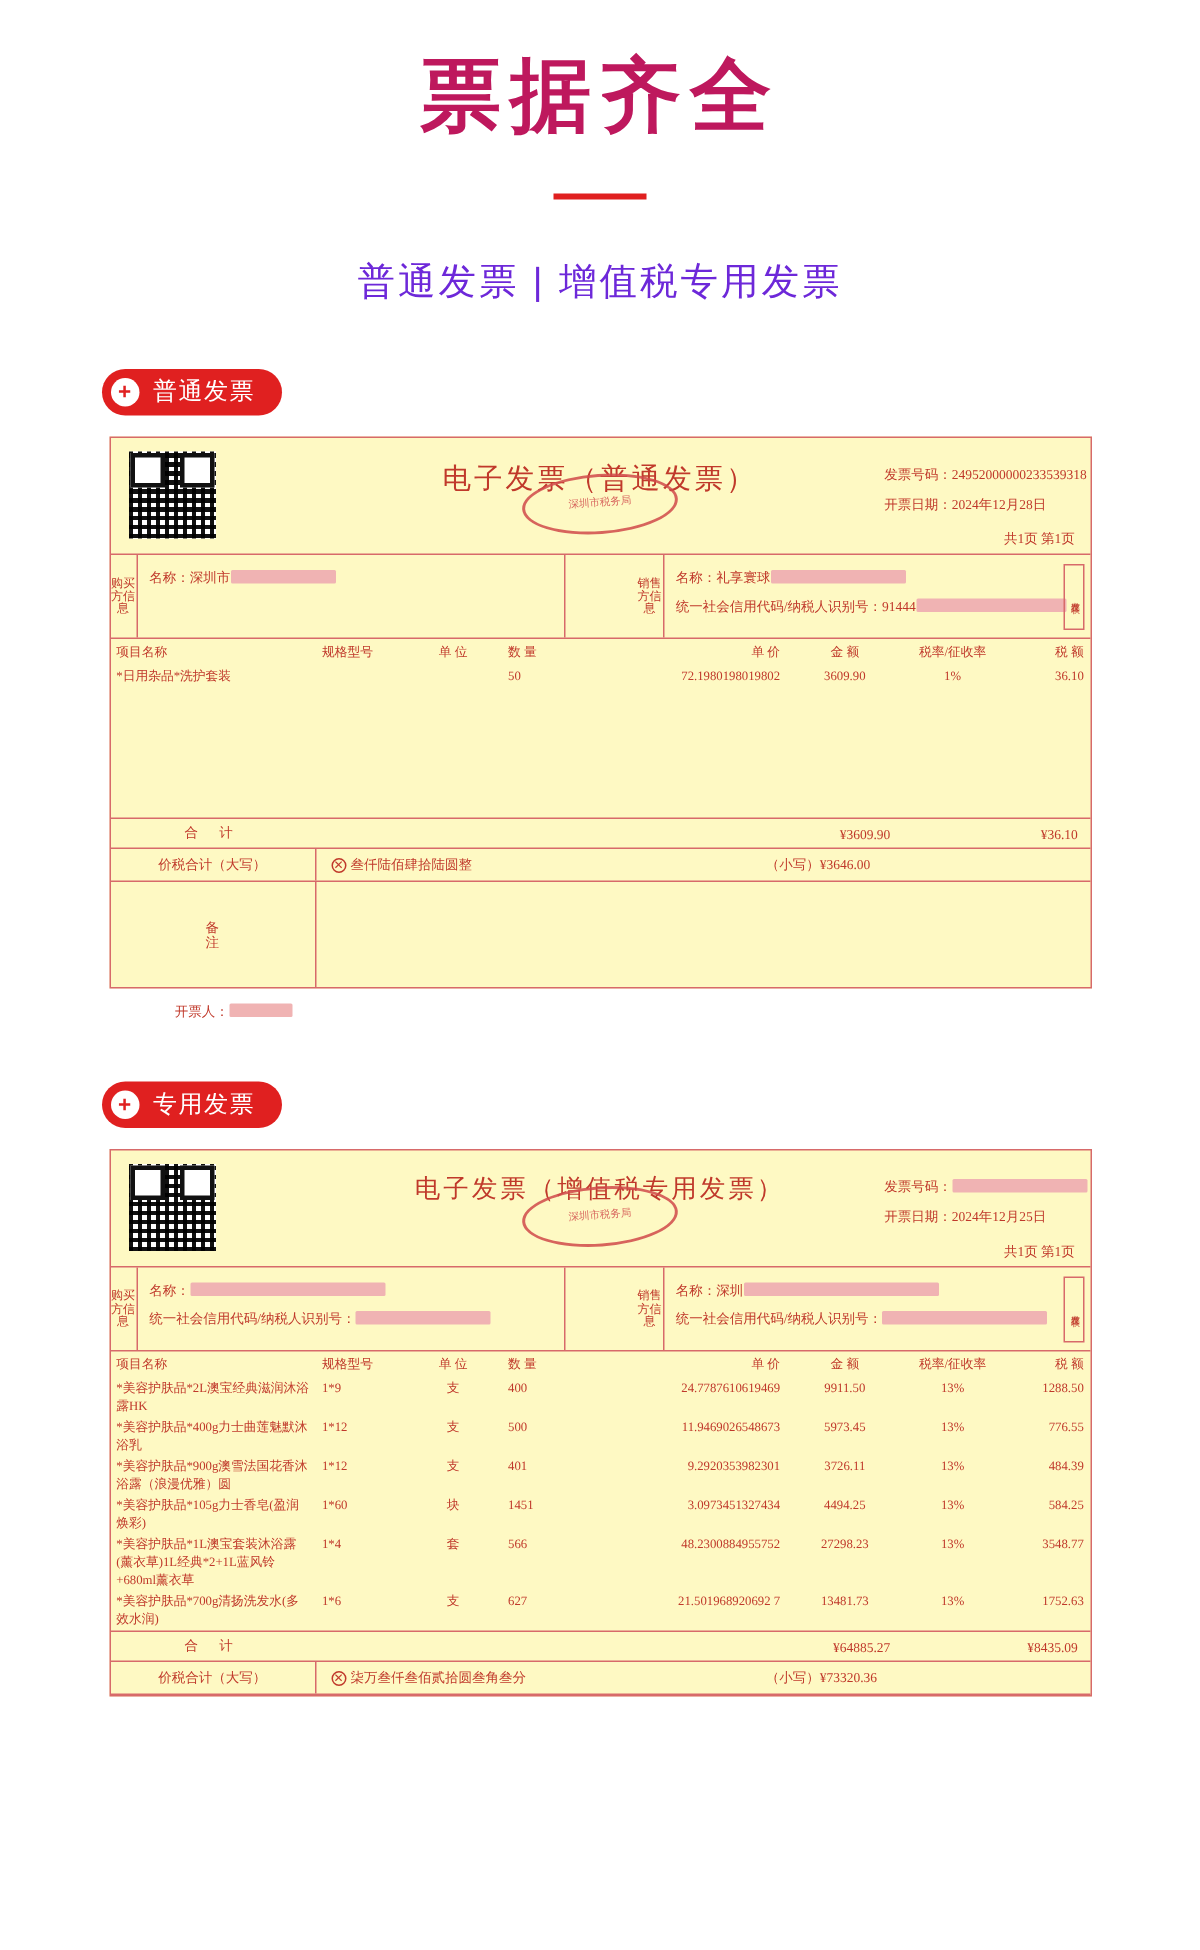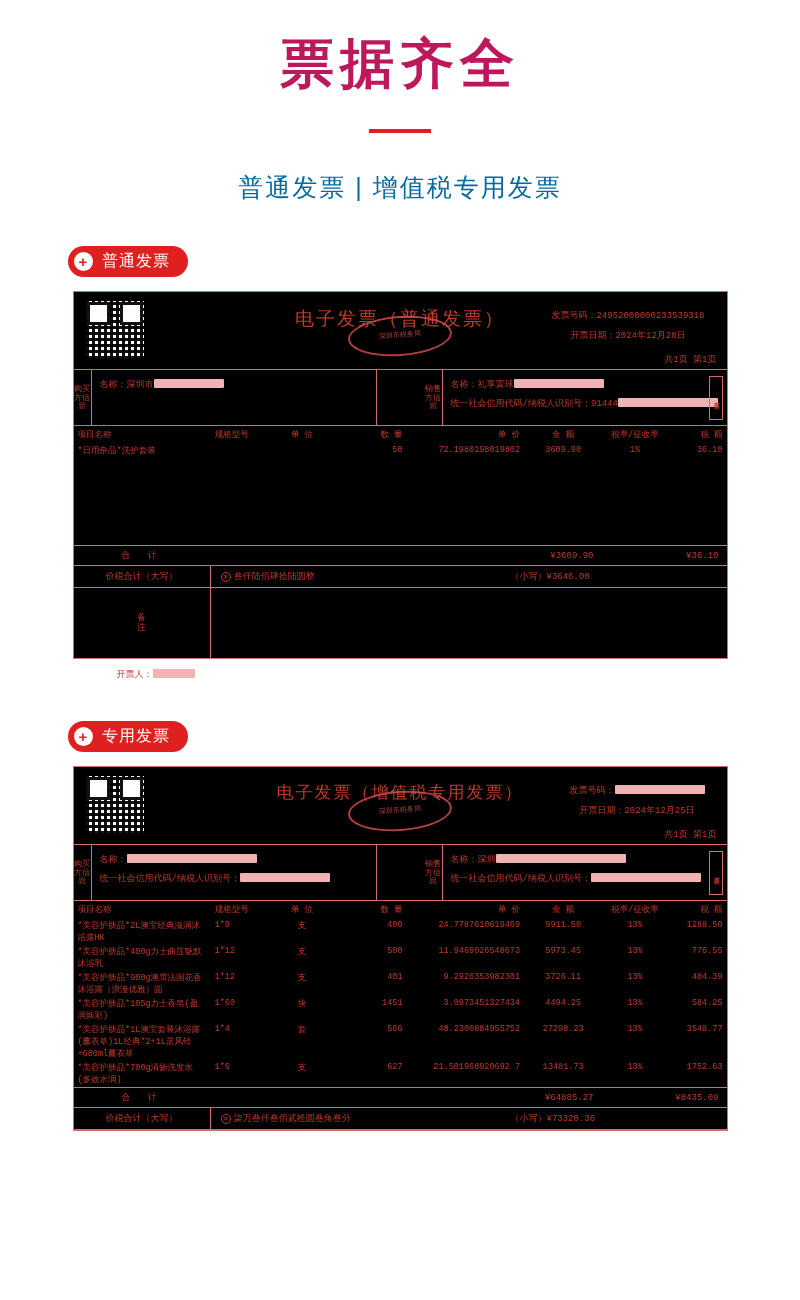--- a/index.html
+++ b/index.html
@@ -24,21 +24,21 @@
     letter-spacing: 6px;
     line-height: 1.1;
   }
   .hero-rule {
     width: 62px; height: 4px; background: #e02020;
     margin: 36px auto 0;
   }
   .hero-sub {
     margin-top: 38px;
     font-size: 25px;
-    color: #0369a1;
+    color: #6d28d9;
     letter-spacing: 2px;
   }
 
   
   .badge-wrap { padding-left: 68px; margin-top: 42px; }
   .badge {
     display: inline-flex; align-items: center;
     background: #e02020; color: #fff;
     border-radius: 16px;
     padding: 5px 18px 5px 6px;
@@ -52,23 +52,23 @@
     font-size: 15px; font-weight: bold; line-height: 1;
     margin-right: 9px;
   }
 
   
   .invoice {
     position: relative;
     margin: 14px auto 0;
     width: 655px;
     border: 1px solid #d76a6a;
-    background: #000000;
+    background: #fef9c3;
     color: #c0392b;
-    font-family: Liberation Mono, monospace;
+    font-family: Liberation Serif, serif;
     font-size: 9px;
   }
   .inv-head {
     position: relative;
     height: 78px;
     border-bottom: 1px solid #d76a6a;
   }
   .qr {
     position: absolute; left: 12px; top: 9px;
     width: 58px; height: 58px;
@@ -99,22 +99,22 @@
     border: 2px solid #d14b4b;
     border-radius: 50%;
     color: #d14b4b;
     font-size: 7px;
     display: flex; align-items: center; justify-content: center;
     text-align: center;
     opacity: .85;
     line-height: 1.4;
   }
   .inv-meta {
-    position: absolute; right: 22px; top: 14px;
-    text-align: center;
+    position: absolute; right: 2px; top: 14px;
+    text-align: left;
     font-size: 9px;
     line-height: 20px;
   }
   .inv-meta .redact {
     display: inline-block; width: 90px; height: 9px;
     background: #f0b3b3; vertical-align: -1px; border-radius: 1px;
   }
   .inv-pages {
     position: absolute; right: 10px; bottom: 3px;
     font-size: 9px;
@@ -149,21 +149,21 @@
     font-size: 8.5px;
     padding: 1px 4px;
     vertical-align: top;
     color: #c0392b;
   }
   .items thead th { padding-top: 3px; padding-bottom: 3px; }
   .items tr.head-row { border-bottom: 0; }
   .col-name { width: 21%; text-align: left; margin-left: 37px; }
   .col-spec { width: 9%;  text-align: left; }
   .col-unit { width: 10%; text-align: center; }
-  .col-qty  { width: 11%; text-align: right; }
+  .col-qty  { width: 11%; text-align: left; }
   .col-price{ width: 18%; text-align: right; }
   .col-amt  { width: 12%; text-align: center; }
   .col-rate { width: 10%; text-align: center; }
   .col-tax  { width: 12%; text-align: right; }
   .items-wrap { border-bottom: 1px solid #d76a6a; }
 
   .total-row {
     display: flex; border-bottom: 1px solid #d76a6a; height: 20px; align-items: center;
     font-size: 9px;
   }

